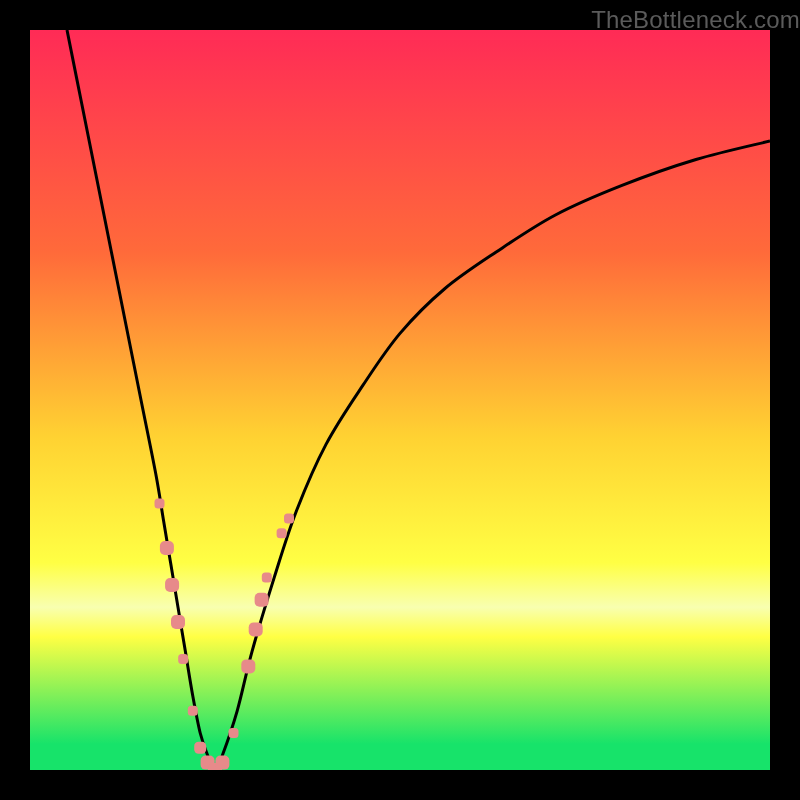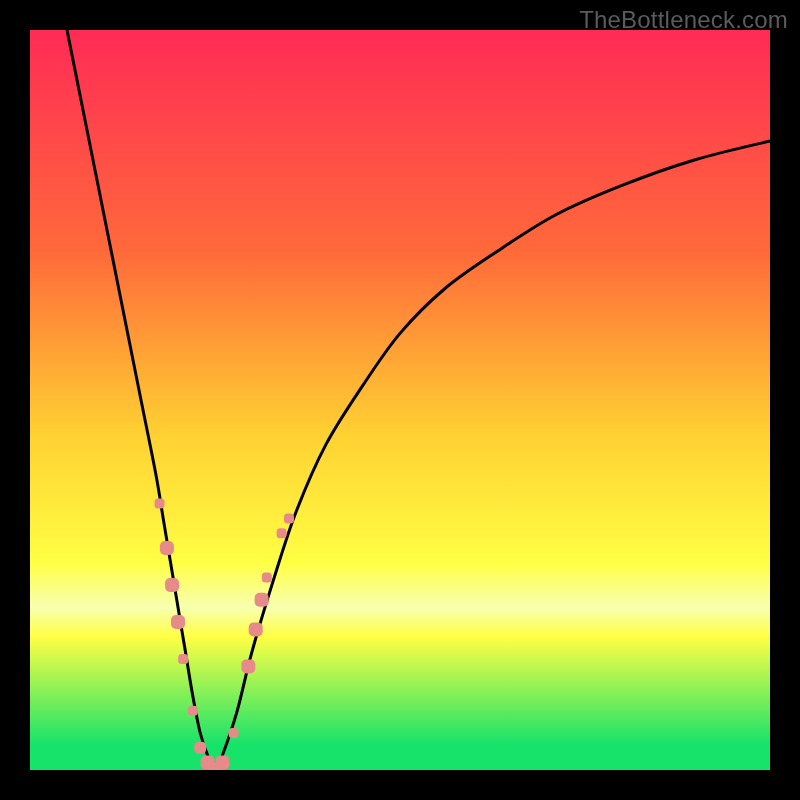--- a/index.html
+++ b/index.html
@@ -25,21 +25,21 @@
     height: 740px;
     overflow: hidden;
   }
   .gradient-bg {
     position: absolute;
     left: 0; top: 0; right: 0; bottom: 0;
   }
   .watermark {
     position: absolute;
     top: 6px;
-    right: 12px;
+    right: 0;
     color: #5b5b5b;
     font-size: 24px;
     font-weight: 400;
     letter-spacing: 0.2px;
     user-select: none;
   }
   svg.curve {
     position: absolute;
     left: 0; top: 0;
     width: 740px;

